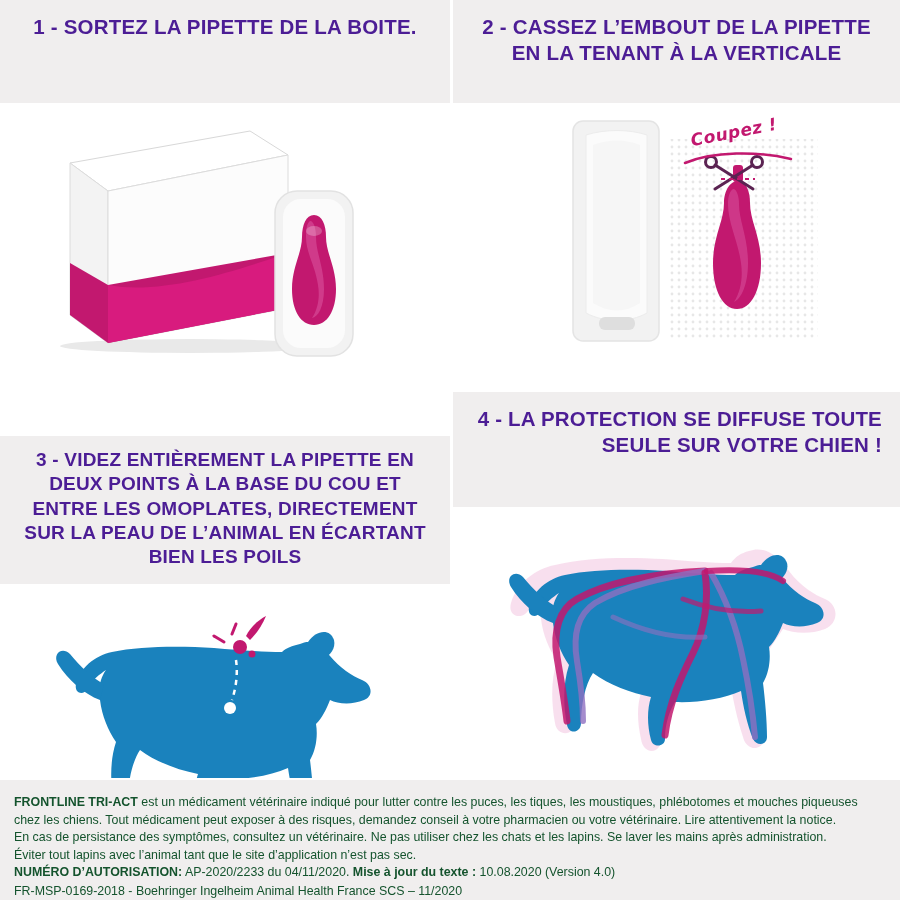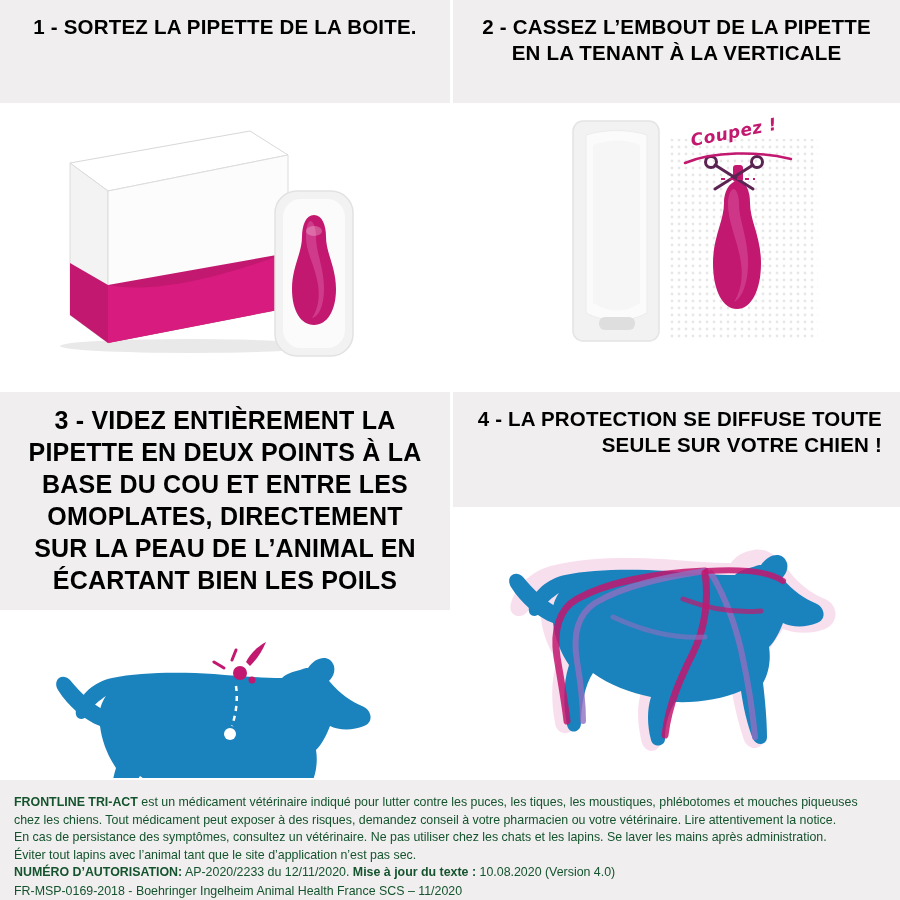--- a/index.html
+++ b/index.html
@@ -33,26 +33,26 @@
 
   .caption {
     background: #f0eeee;
     width: 100%;
     padding: 14px 18px 14px 18px;
     text-align: center;
     font-weight: bold;
     font-size: 20.5px;
     line-height: 1.28;
     letter-spacing: 0.2px;
-    color: #000000;
+    color: #4c1d95;
     text-transform: uppercase;
   }
   .panel1 .caption { min-height: 103px; }
   .panel2 .caption { min-height: 103px; }
-  .panel3 .caption { min-height: 115px; font-size: 25px; padding-top: 12px;}
+  .panel3 .caption { min-height: 115px; font-size: 19px; padding-top: 12px; margin-top: 44px;}
   .panel4 .caption { min-height: 115px; text-align: right; }
 
   .art {
     position: relative;
     width: 100%;
     height: calc(100% - 0px);
     background: #ffffff;
   }
 
   
@@ -295,17 +295,17 @@
       </div>
     </div>
 
   </div>
 
   <div class="footer">
     <p><span class="b">FRONTLINE TRI-ACT</span><span> est un médicament vétérinaire indiqué pour lutter contre les puces, les tiques, les moustiques, phlébotomes et mouches piqueuses</span></p>
     <p>chez les chiens. Tout médicament peut exposer à des risques, demandez conseil à votre pharmacien ou votre vétérinaire. Lire attentivement la notice.</p>
     <p>En cas de persistance des symptômes, consultez un vétérinaire. Ne pas utiliser chez les chats et les lapins. Se laver les mains après administration.</p>
     <p>Éviter tout lapins avec l’animal tant que le site d’application n’est pas sec.</p>
-    <p><span class="b">NUMÉRO D’AUTORISATION:</span><span> AP-2020/2233 du 12/11/2020. </span><span class="b">Mise à jour du texte :</span><span> 10.08.2020 (Version 4.0)</span></p>
+    <p><span class="b">NUMÉRO D’AUTORISATION:</span><span> AP-2020/2233 du 04/11/2020. </span><span class="b">Mise à jour du texte :</span><span> 10.08.2020 (Version 4.0)</span></p>
     <p class="line-last">FR-MSP-0169-2018 - Boehringer Ingelheim Animal Health France SCS – 11/2020</p>
   </div>
 
 </div>
 
 </body></html>

